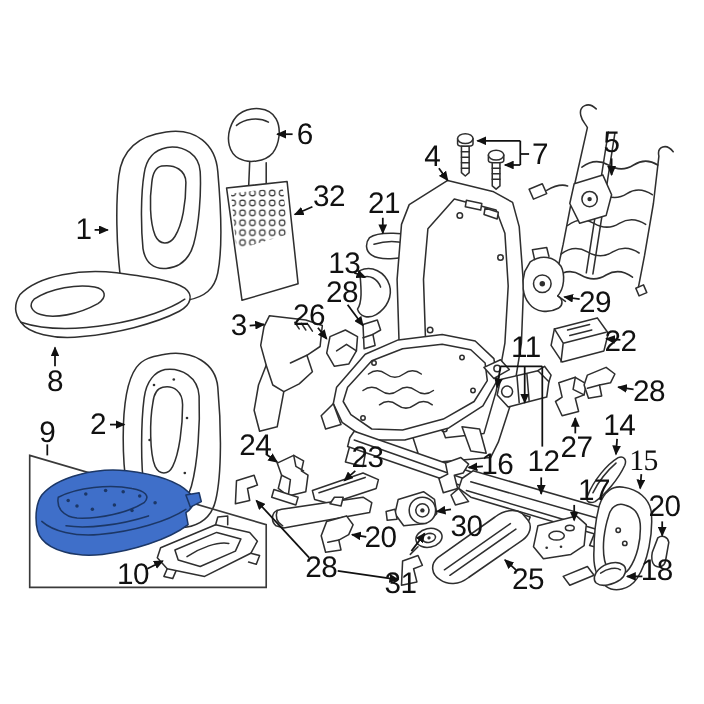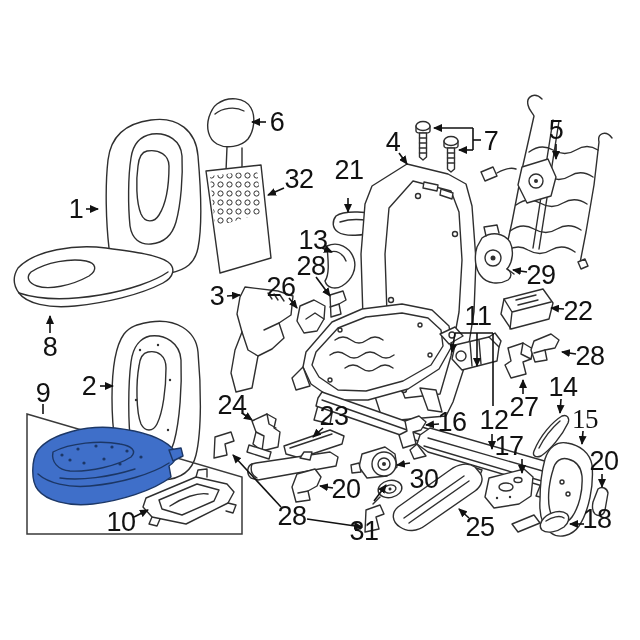--- a/index.html
+++ b/index.html
@@ -362,34 +362,34 @@
       <div class="callout" style="left: 277px; top: 122px;">6</div>
       <div class="callout" style="left: 299px; top: 179px;">32</div>
       <div class="callout" style="left: 50px; top: 347px;">8</div>
       <div class="callout" style="left: 43px; top: 393px;">9</div>
       <div class="callout" style="left: 89px; top: 386px;">2</div>
       <div class="callout" style="left: 121px; top: 522px;">10</div>
       <div class="callout" style="left: 217px; top: 296px;">3</div>
       <div class="callout" style="left: 281px; top: 287px;">26</div>
       <div class="callout" style="left: 313px; top: 240px;">13</div>
       <div class="callout" style="left: 311px; top: 266px;">28</div>
-      <div class="callout" style="left: 349px; top: 170px;">21</div>
+      <div class="callout" style="left: 349px; top: 185px;">21</div>
       <div class="callout" style="left: 393px; top: 142px;">4</div>
       <div class="callout" style="left: 491px; top: 141px;">7</div>
       <div class="callout" style="left: 556px; top: 130px;">5</div>
       <div class="callout" style="left: 541px; top: 275px;">29</div>
-      <div class="callout" style="left: 578px; top: 311px;">22</div>
+      <div class="callout" style="left: 564px; top: 311px;">22</div>
       <div class="callout" style="left: 478px; top: 316px;">11</div>
       <div class="callout" style="left: 494px; top: 420px;">12</div>
       <div class="callout" style="left: 452px; top: 422px;">16</div>
       <div class="callout" style="left: 524px; top: 407px; text-align: center;">27</div>
       <div class="callout" style="left: 590px; top: 356px;">28</div>
       <div class="callout" style="left: 563px; top: 387px;">14</div>
       <div class="callout" style="left: 585px; top: 419px; font-family: Liberation Serif, serif;">15</div>
-      <div class="callout" style="left: 509px; top: 446px;">17</div>
+      <div class="callout" style="left: 540px; top: 446px;">17</div>
       <div class="callout" style="left: 604px; top: 461px;">20</div>
       <div class="callout" style="left: 597px; top: 496px; margin-top: 23px;">18</div>
       <div class="callout" style="left: 480px; top: 527px;">25</div>
       <div class="callout" style="left: 334px; top: 416px;">23</div>
       <div class="callout" style="left: 424px; top: 461px; margin-top: 18px;">30</div>
       <div class="callout" style="left: 346px; top: 489px;">20</div>
       <div class="callout" style="left: 364px; top: 511px; margin-top: 20px;">31</div>
       <div class="callout" style="left: 292px; top: 516px;">28</div>
       <div class="callout" style="left: 232px; top: 405px;">24</div>
     </div>

